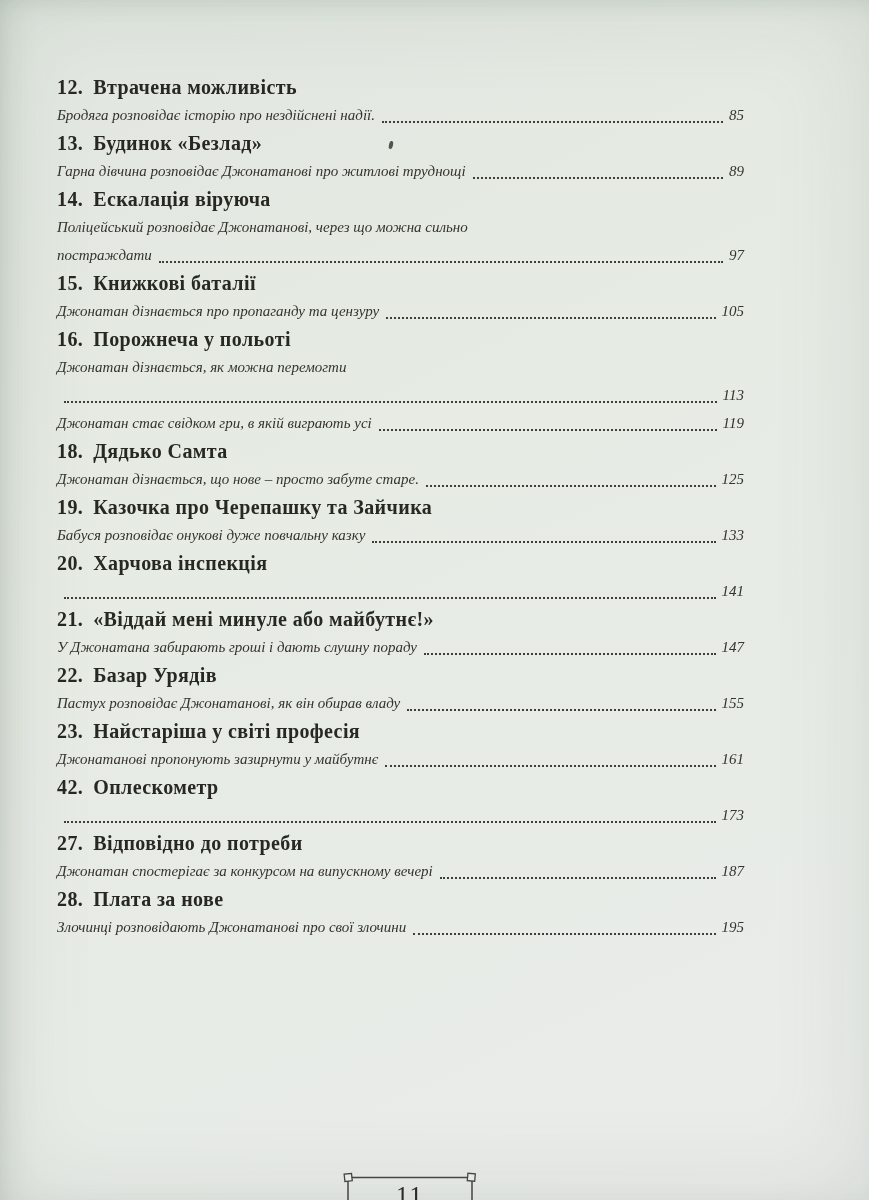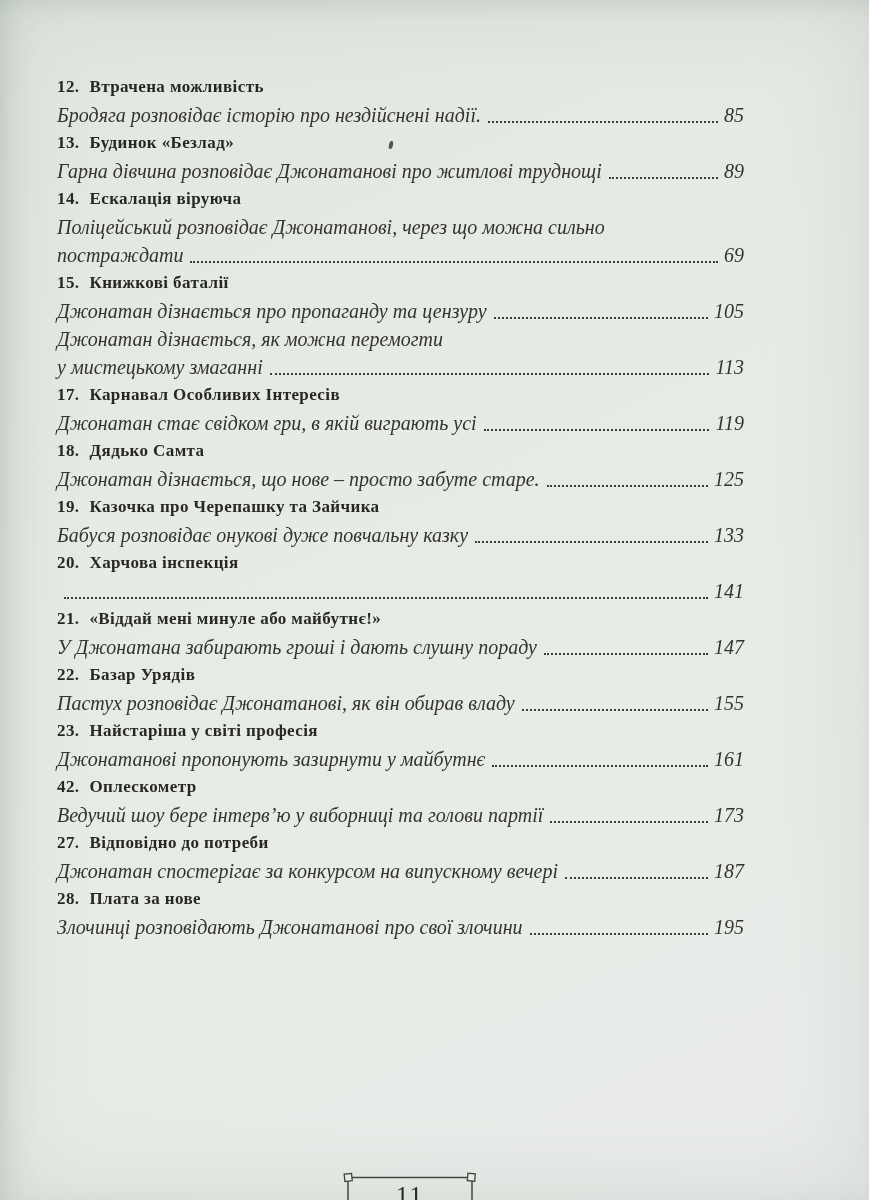--- a/index.html
+++ b/index.html
@@ -20,31 +20,31 @@
     color: var(--ink, #2e2d29);
   }
   .toc {
     position: absolute;
     left: 57px;
     top: 73px;
     width: 687px;
   }
   .entry-heading {
     font-weight: 700;
-    font-size: 17px;
+    font-size: 20px;
     line-height: 28px;
     letter-spacing: .4px;
     color: #282823;
     white-space: nowrap;
   }
   .entry-num { margin-right: 10px; }
   .desc-line {
     display: flex;
     font-style: italic;
-    font-size: 20px;
+    font-size: 15px;
     line-height: 28px;
     color: #34332e;
     white-space: nowrap;
   }
   .desc-text { white-space: pre; }
   .leader {
     flex: 1 1 auto;
     min-width: 10px;
     align-self: flex-end;
     margin: 0 6px 6px 7px;
@@ -112,51 +112,50 @@
 
   <div class="toc-entry">
     <div class="entry-heading"><span class="entry-num">14.</span><span class="entry-title">Ескалація віруюча</span></div>
     <div class="entry-desc">
           <div class="desc-line">
             <span class="desc-text">Поліцейський розповідає Джонатанові, через що можна сильно</span>
           </div>
           <div class="desc-line">
             <span class="desc-text">постраждати</span>
             <span class="leader"></span>
-            <span class="page-num">69</span>
+            <span class="page-num">97</span>
           </div>
         </div>
   </div>
 
   <div class="toc-entry">
     <div class="entry-heading"><span class="entry-num">15.</span><span class="entry-title">Книжкові баталії</span></div>
     <div class="entry-desc">
           <div class="desc-line">
             <span class="desc-text">Джонатан дізнається про пропаганду та цензуру</span>
             <span class="leader"></span>
             <span class="page-num">105</span>
           </div>
         </div>
   </div>
 
   <div class="toc-entry">
+    <div class="entry-heading"><span class="entry-num">16.</span><span class="entry-title">Порожнеча у польоті</span></div>
     <div class="entry-desc">
           <div class="desc-line">
             <span class="desc-text">Джонатан дізнається, як можна перемогти</span>
           </div>
           <div class="desc-line">
-            <span class="desc-text">у мистецькому змаганні</span>
             <span class="leader"></span>
             <span class="page-num">113</span>
           </div>
         </div>
   </div>
 
   <div class="toc-entry">
-    <div class="entry-heading"><span class="entry-num">17.</span><span class="entry-title">Карнавал Особливих Інтересів</span></div>
     <div class="entry-desc">
           <div class="desc-line">
             <span class="desc-text">Джонатан стає свідком гри, в якій виграють усі</span>
             <span class="leader"></span>
             <span class="page-num">119</span>
           </div>
         </div>
   </div>
 
   <div class="toc-entry">
@@ -222,21 +221,20 @@
             <span class="page-num">161</span>
           </div>
         </div>
   </div>
 
 
   <div class="toc-entry">
     <div class="entry-heading"><span class="entry-num">42.</span><span class="entry-title">Оплескометр</span></div>
     <div class="entry-desc">
           <div class="desc-line">
-            <span class="desc-text">Ведучий шоу бере інтерв’ю у виборниці та голови партії</span>
             <span class="leader"></span>
             <span class="page-num">173</span>
           </div>
         </div>
   </div>
 
 
   <div class="toc-entry">
     <div class="entry-heading"><span class="entry-num">27.</span><span class="entry-title">Відповідно до потреби</span></div>
     <div class="entry-desc">

